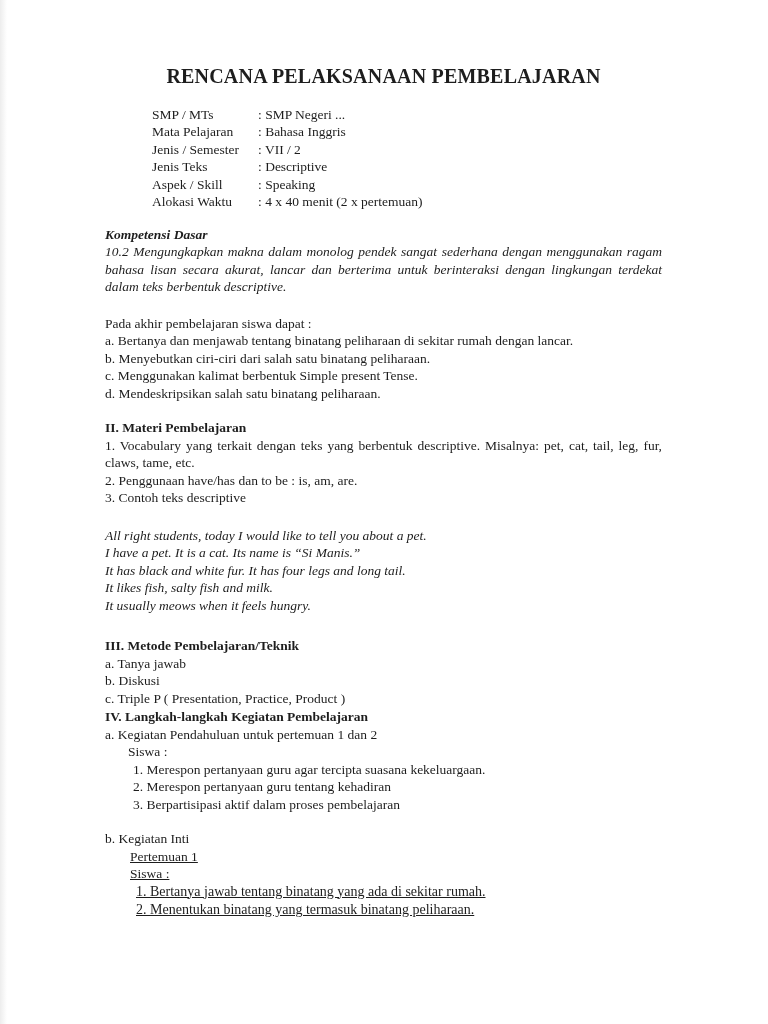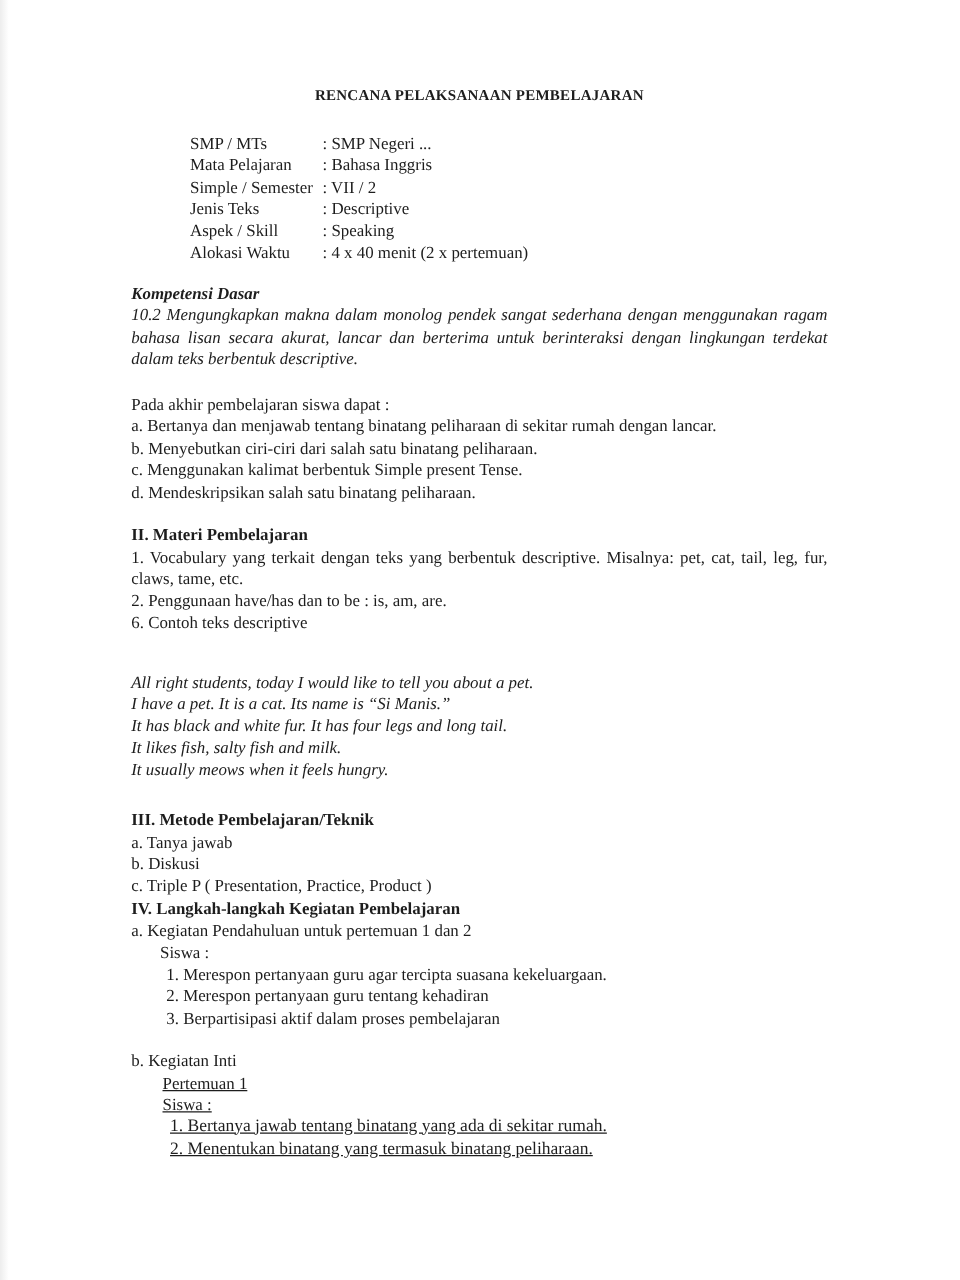--- a/index.html
+++ b/index.html
@@ -25,38 +25,38 @@
     position: absolute;
     left: 105px;
     top: 68px;
     width: 557px;
     font-size: 13.5px;
     line-height: 17.5px;
   }
   .doc-title {
     margin: 0 0 20px 0;
     text-align: center;
-    font-size: 12px;
+    font-size: 20px;
     font-weight: bold;
     letter-spacing: 0.2px;
   }
   .meta {
     margin-left: 47px;
     margin-bottom: 15px;
   }
   .meta-row { white-space: nowrap; }
   .meta-label { display: inline-block; width: 106px; }
   p { margin: 0; }
   .just { text-align: justify; }
   .bold { font-weight: bold; }
   .sec-sk  { margin-top: 15px; }
   .sec-kd  { margin-top: 14px; font-style: italic; }
   .sec-tujuan { margin-top: 19px; }
   .sec-materi { margin-top: 17px; }
-  .sec-example { margin-top: 30px; font-style: italic; }
+  .sec-example { margin-top: 20px; font-style: italic; }
   .sec-metode { margin-top: 23px; }
   .sec-langkah { margin-top: 1px; }
   .part-b { margin-top: 17px; }
   .indent-1 { margin-left: 23px; }
   .indent-2 { margin-left: 28px; }
   .pb-sub   { margin-left: 25px; text-decoration: underline; }
   .pb-item  { margin-left: 31px; font-size: 14px; line-height: 18.5px; text-decoration: underline; }
 </style>
 </head>
 <body>
@@ -68,21 +68,21 @@
   <h1 class="doc-title">RENCANA PELAKSANAAN PEMBELAJARAN</h1>
 
   <div class="meta">
     <div class="meta-row">
       <span class="meta-label">SMP / MTs</span><span class="meta-value">: SMP Negeri ...</span>
     </div>
     <div class="meta-row">
       <span class="meta-label">Mata Pelajaran</span><span class="meta-value">: Bahasa Inggris</span>
     </div>
     <div class="meta-row">
-      <span class="meta-label">Simple / Semester</span><span class="meta-value">: VII / 2</span>
+      <span class="meta-label">Jenis / Semester</span><span class="meta-value">: VII / 2</span>
     </div>
     <div class="meta-row">
       <span class="meta-label">Jenis Teks</span><span class="meta-value">: Descriptive</span>
     </div>
     <div class="meta-row">
       <span class="meta-label">Aspek / Skill</span><span class="meta-value">: Speaking</span>
     </div>
     <div class="meta-row">
       <span class="meta-label">Alokasi Waktu</span><span class="meta-value">: 4 x 40 menit (2 x pertemuan)</span>
     </div>
@@ -99,21 +99,21 @@
     <p>a. Bertanya dan menjawab tentang binatang peliharaan di sekitar rumah dengan lancar.</p>
     <p>b. Menyebutkan ciri-ciri dari salah satu binatang peliharaan.</p>
     <p>c. Menggunakan kalimat berbentuk Simple present Tense.</p>
     <p>d. Mendeskripsikan salah satu binatang peliharaan.</p>
   </div>
 
   <div class="sec-materi">
     <p class="bold">II. Materi Pembelajaran</p>
     <p class="just">1. Vocabulary yang terkait dengan teks yang berbentuk descriptive. Misalnya: pet, cat, tail, leg, fur, claws, tame, etc.</p>
     <p>2. Penggunaan have/has dan to be : is, am, are.</p>
-    <p>6. Contoh teks descriptive</p>
+    <p>3. Contoh teks descriptive</p>
   </div>
 
   <div class="sec-example">
     <p>All right students, today I would like to tell you about a pet.</p>
     <p>I have a pet. It is a cat. Its name is “Si Manis.”</p>
     <p>It has black and white fur. It has four legs and long tail.</p>
     <p>It likes fish, salty fish and milk.</p>
     <p>It usually meows when it feels hungry.</p>
   </div>
 

